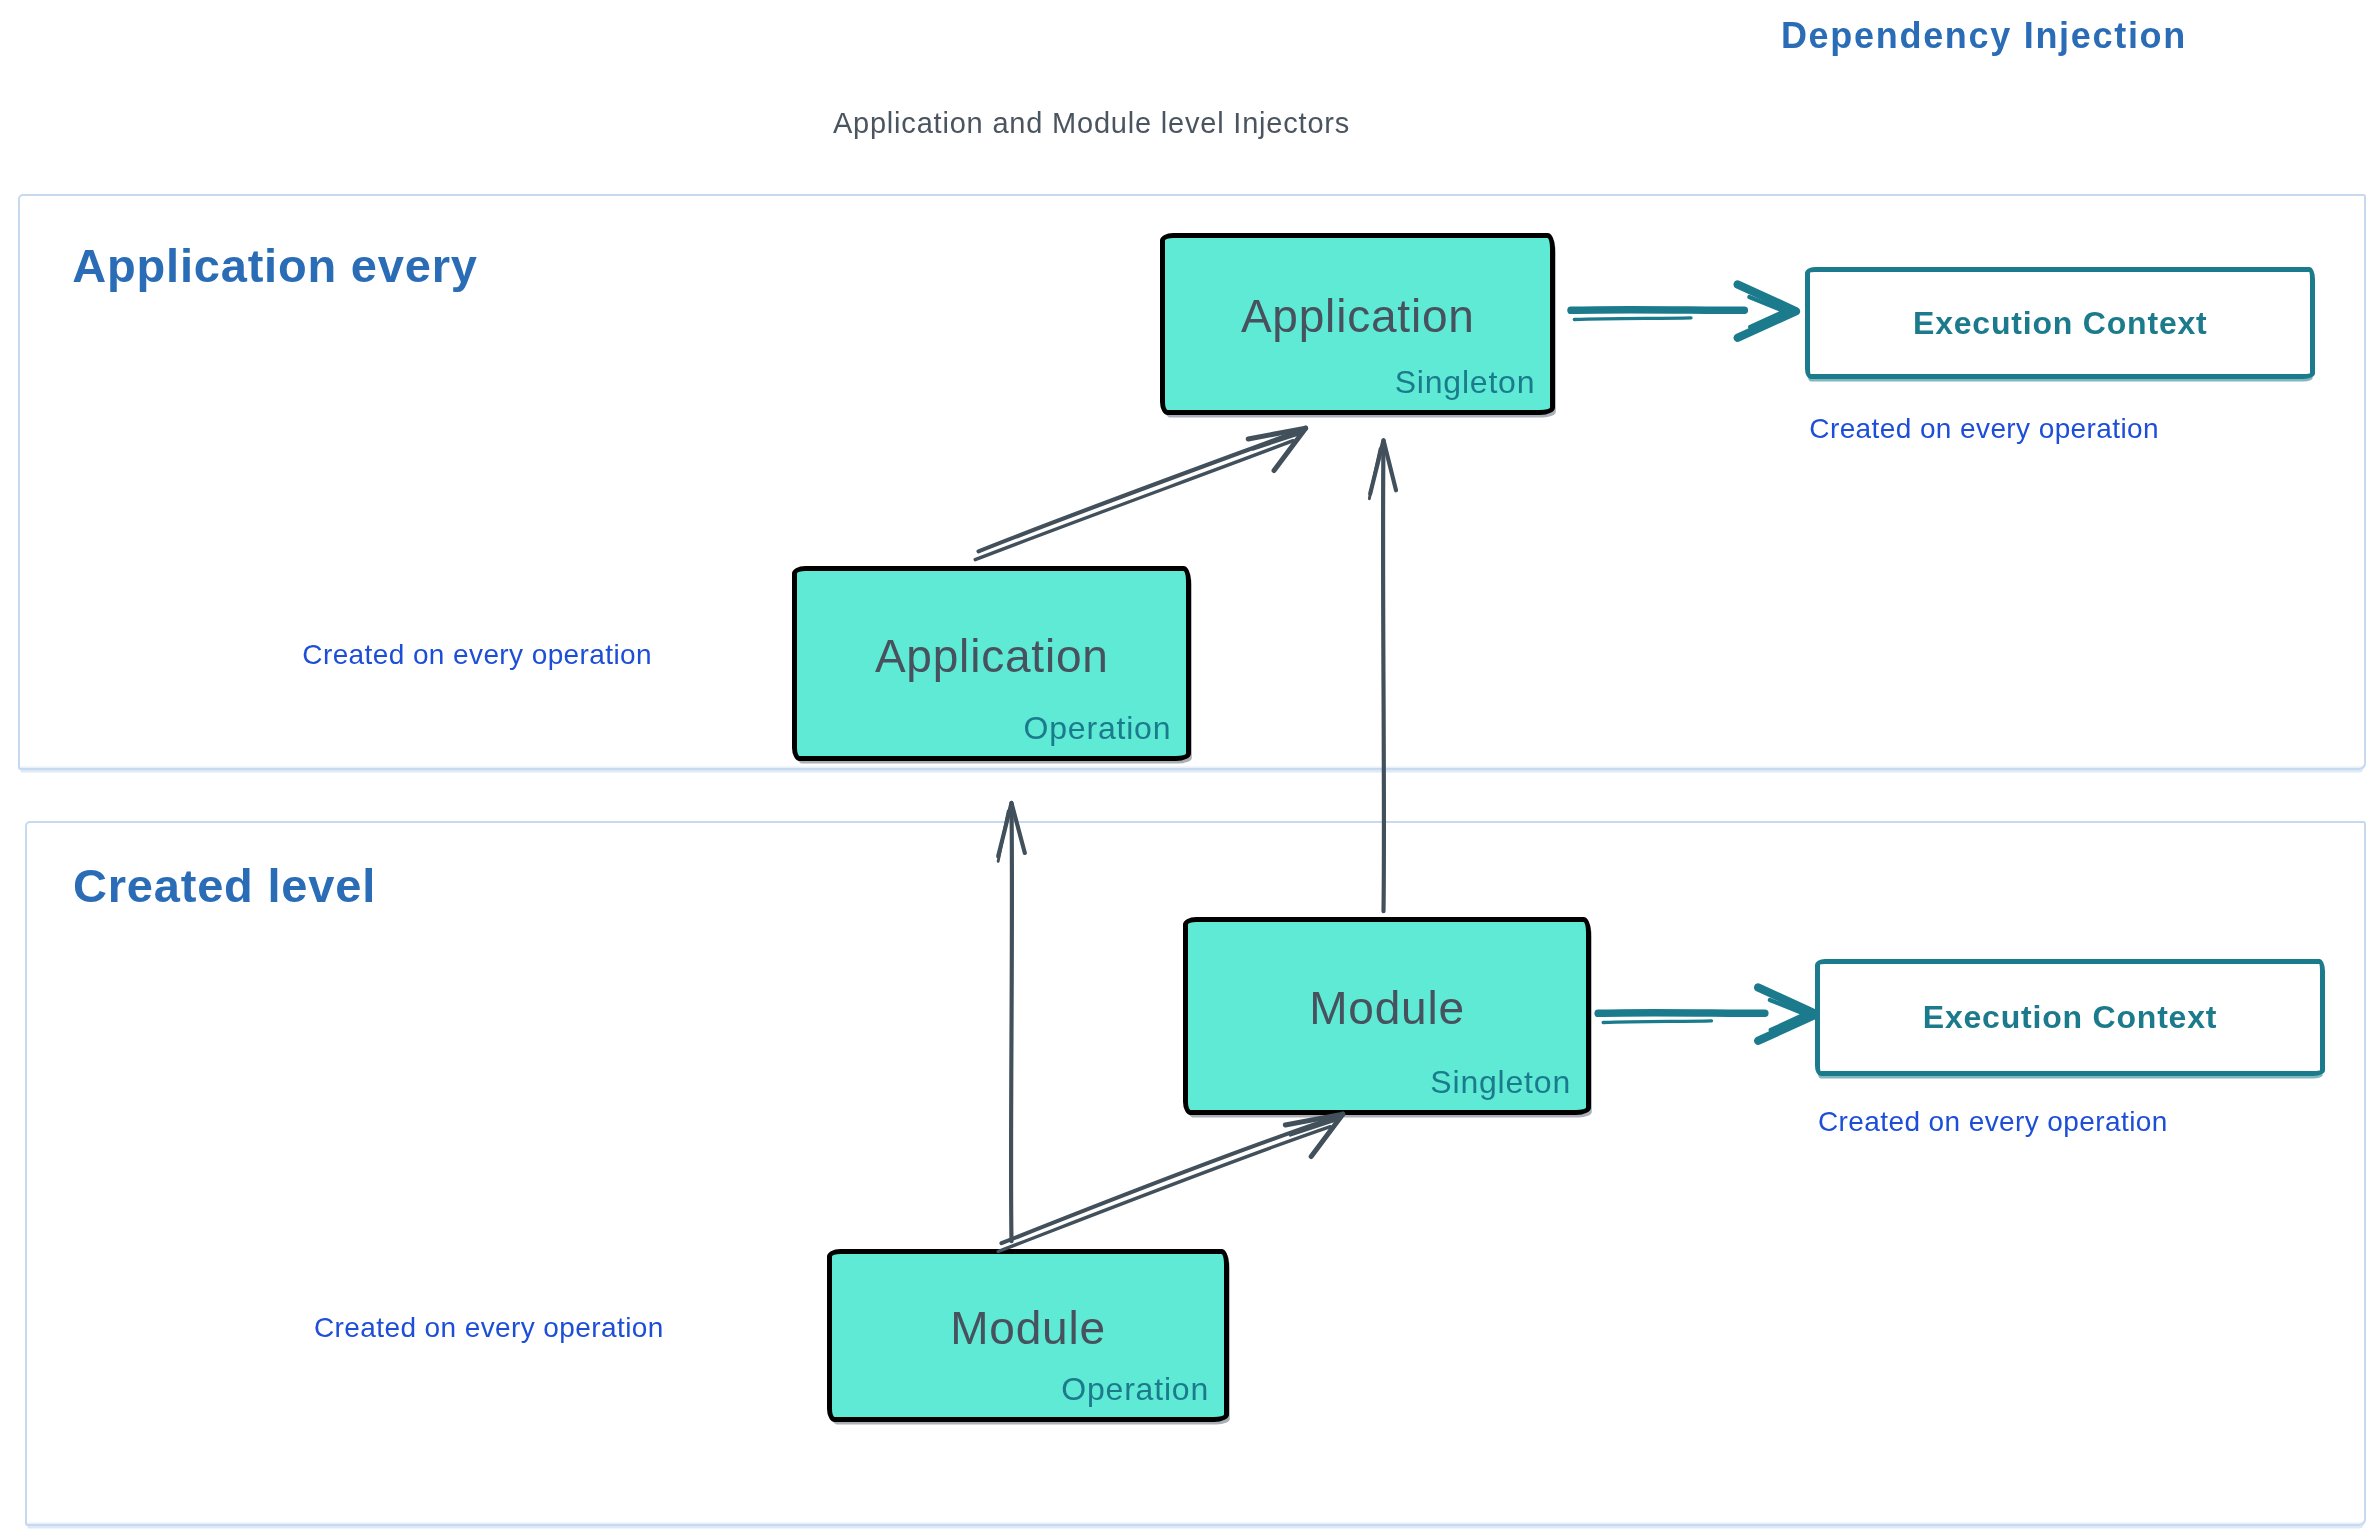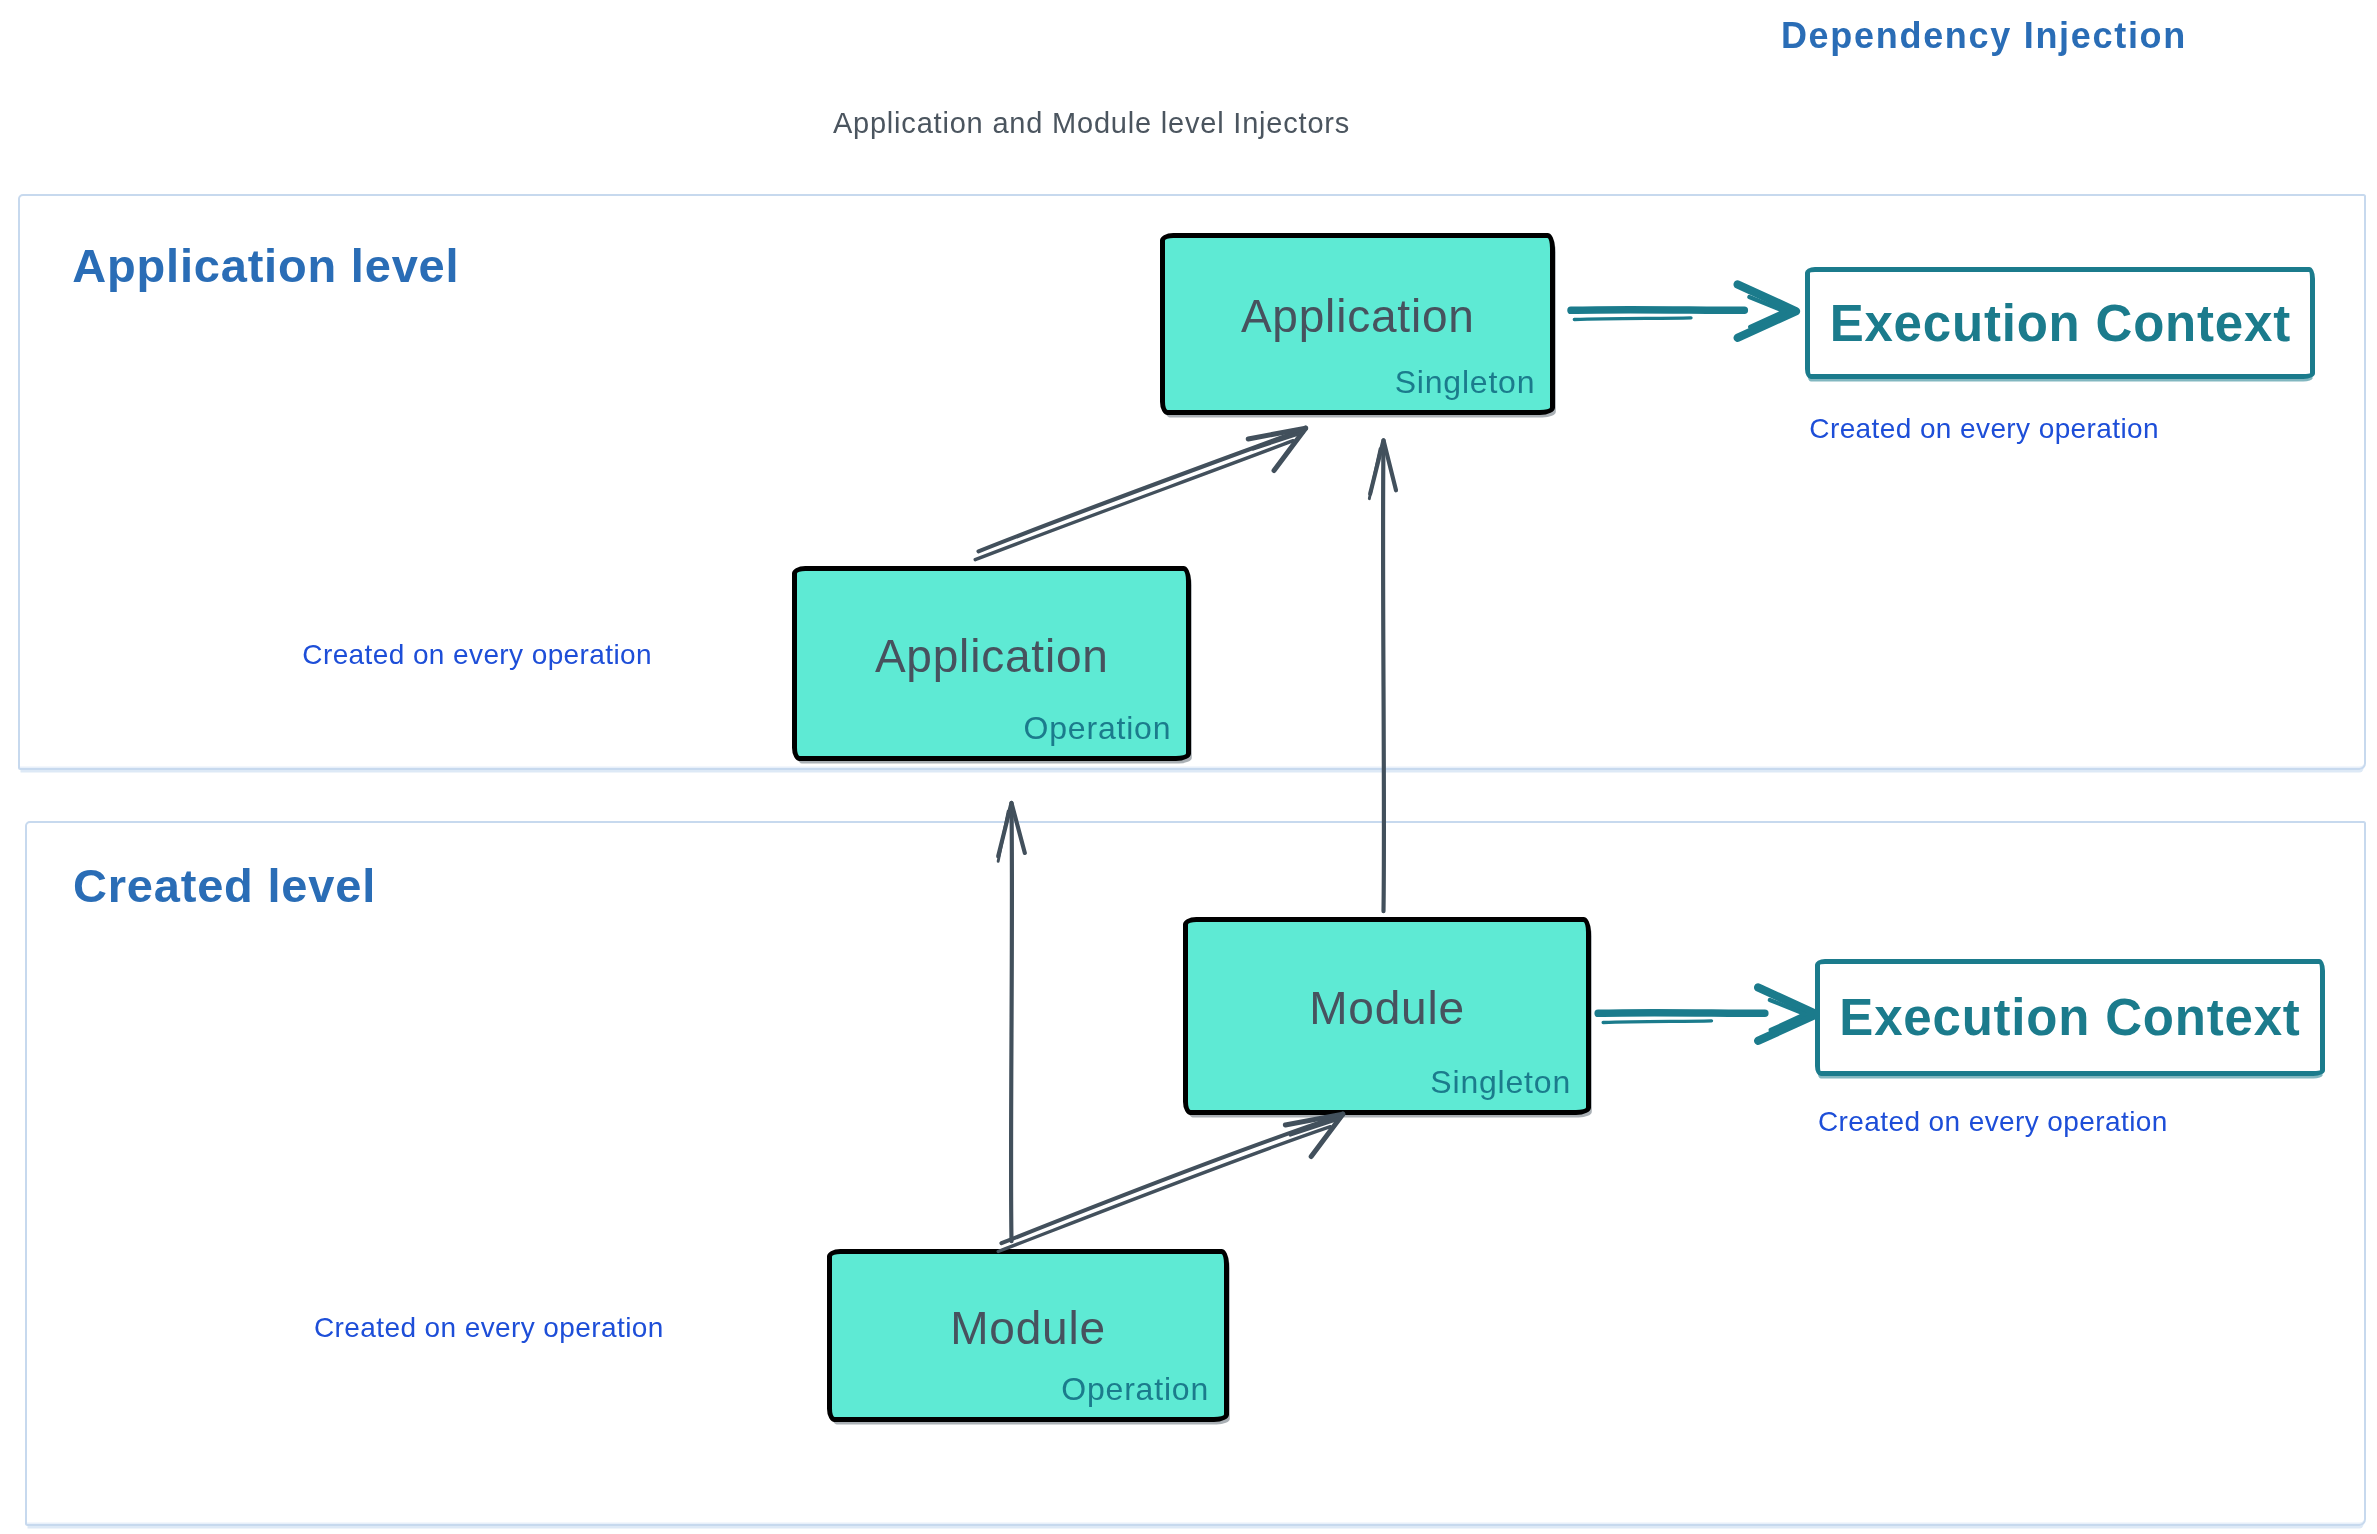--- a/index.html
+++ b/index.html
@@ -39,40 +39,40 @@
   }
   .sk-box .box-tag{
     position:absolute;right:15px;bottom:9px;font-size:32px;color:#1b7b8c;letter-spacing:0.8px;
   }
   .ec-box{
     position:absolute;background:#fff;border:5px solid #1b7b8c;
     border-radius:10px 5.8px 11.7px 5.8px / 5.8px 11.7px 5.8px 10px;
     box-shadow:0 5px 0 -2.5px rgba(27,123,140,.55);
     display:flex;align-items:center;justify-content:center;
   }
-  .ec-box .ec-title{font-size:51px;font-weight:bold;color:#1b7b8c;letter-spacing:0.8px;}
+  .ec-box .ec-title{font-size:32px;font-weight:bold;color:#1b7b8c;letter-spacing:0.8px;}
   
   .caption{
     position:absolute;font-size:28px;font-weight:500;color:#1d4ed8;
     text-align:left;letter-spacing:0.4px;
   }
   
   .arrow{position:absolute;}
   .arrow svg{display:block;overflow:visible;}
 </style>
 </head>
 <body>
 
 <div id="canvas">
 
   <h1 class="diagram-title">Dependency Injection</h1>
   <div class="diagram-subtitle">Application and Module level Injectors</div>
 
   <section class="level level-app">
-    <div class="level-label" style="left:52px;top:42px;">Application level</div>
+    <div class="level-label" style="left:52px;top:42px;">Application every</div>
 
     <div class="sk-box" style="left:1140px;top:37px;width:385px;height:172px;">
       <span class="box-title">Application</span>
       <span class="box-tag">Singleton</span>
     </div>
 
     <div class="arrow" style="left:1546px;top:81px;">
       <svg width="250" height="70" viewBox="0 0 300 84">
         <path d="M6,40 C70,38 150,40 214,40" stroke="#1b7b8c" stroke-width="9" fill="none" stroke-linecap="round"></path>
         <path d="M10,51 C55,49 110,50 150,49" stroke="#1b7b8c" stroke-width="4" fill="none" stroke-linecap="round"></path>

